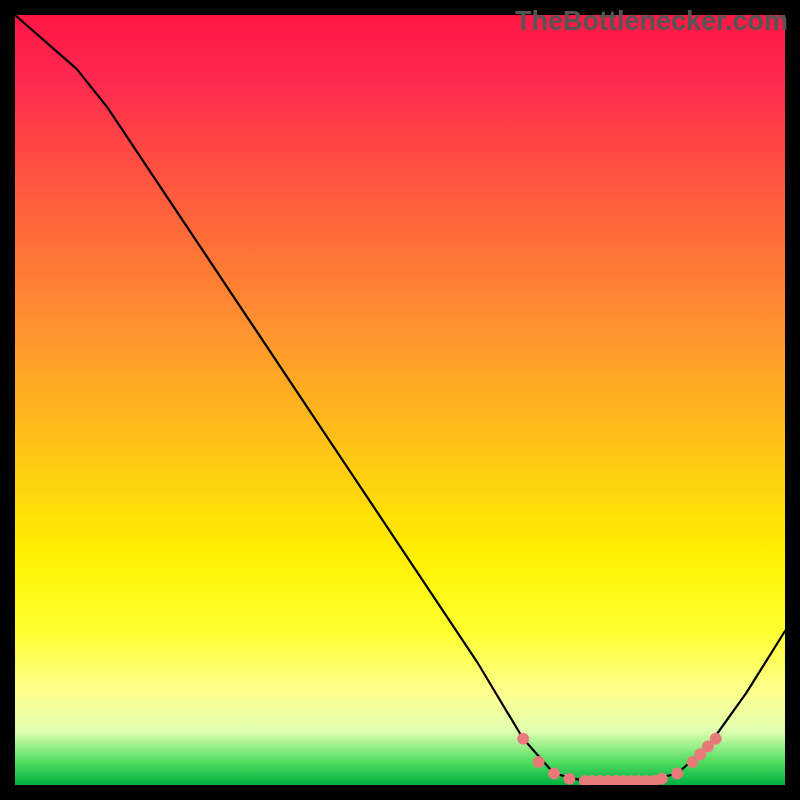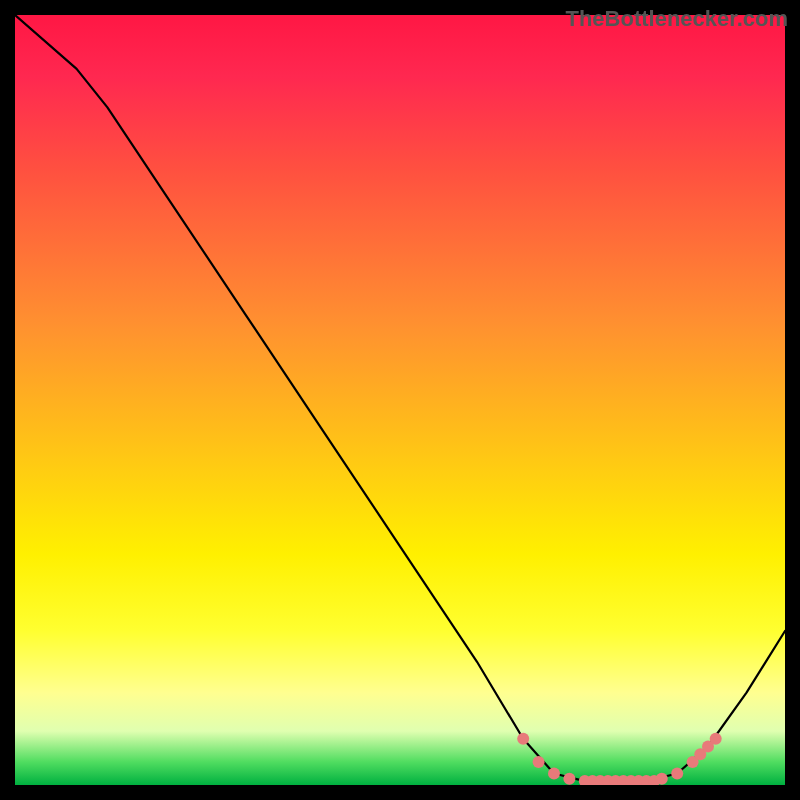--- a/index.html
+++ b/index.html
@@ -9,21 +9,21 @@
     background: #000;
     position: relative;
     font-family: Arial, sans-serif;
     overflow: hidden;
   }
   .watermark {
     position: absolute;
     top: 6px;
     right: 12px;
     color: #555;
-    font-size: 22px;
+    font-size: 27px;
     font-weight: bold;
     z-index: 10;
   }
   .plot-area {
     position: absolute;
     left: 15px;
     top: 15px;
     width: 770px;
     height: 770px;
   }

